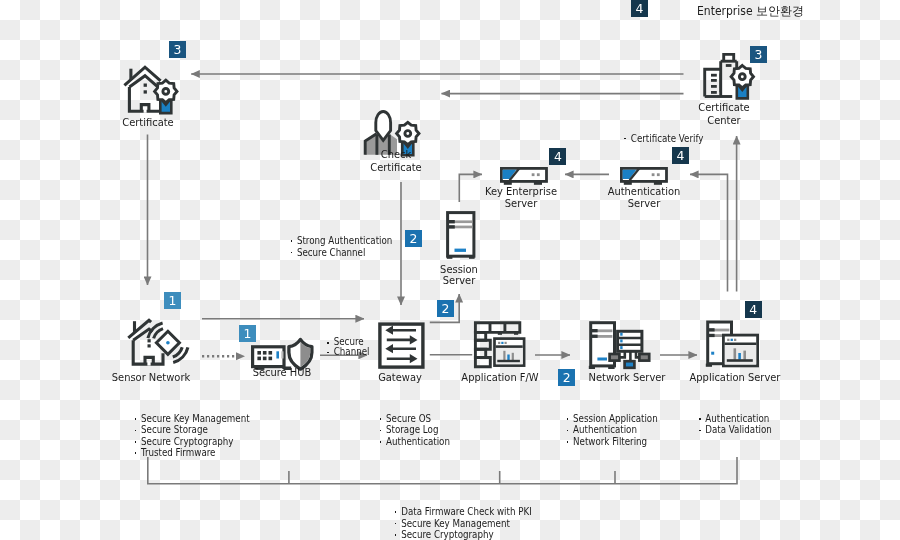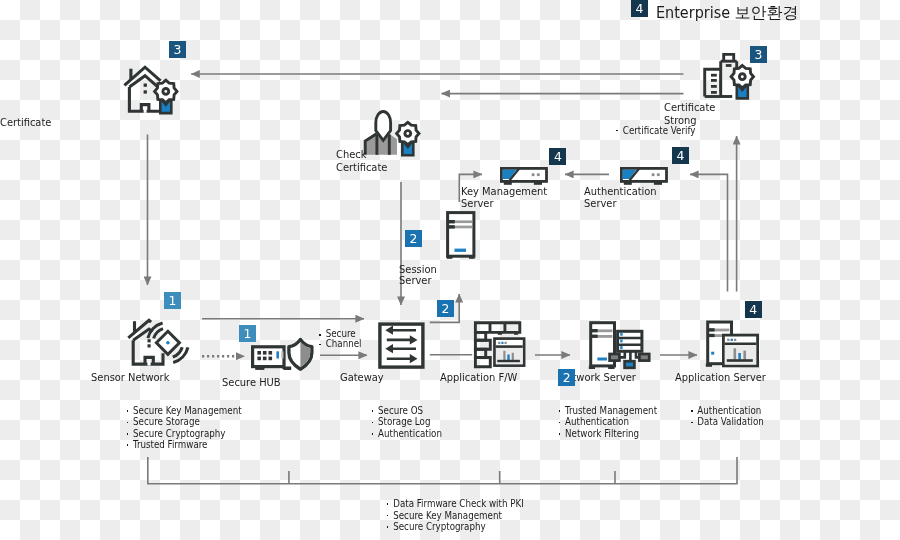--- a/index.html
+++ b/index.html
@@ -6,27 +6,27 @@
   body{width:900px;height:540px;overflow:hidden;
        font-family:"DejaVu Sans",sans-serif;font-stretch:condensed;
        background-color:#ffffff;
        background-image:
          linear-gradient(45deg,#ededed 25%,transparent 25%,transparent 75%,#ededed 75%),
          linear-gradient(45deg,#ededed 25%,transparent 25%,transparent 75%,#ededed 75%);
        background-size:40px 40px;
        background-position:0 0,20px 20px;}
   #stage{position:relative;width:900px;height:540px;}
   .node{position:absolute;}
-  .lbl{position:absolute;color:#1c1c1c;font-size:11px;line-height:12.4px;white-space:nowrap;}
+  .lbl{position:absolute;text-align:center;color:#1c1c1c;font-size:11px;line-height:12.4px;white-space:nowrap;}
   .badge{position:absolute;width:17px;height:17px;color:#fff;font-size:12.4px;line-height:17px;
          display:flex;align-items:center;justify-content:center;text-align:center;
          font-family:"DejaVu Sans",sans-serif;font-stretch:normal;}
   .blist{position:absolute;color:#1c1c1c;font-size:9.7px;line-height:11.4px;white-space:nowrap;}
   .blist li{list-style:none;position:relative;}
-  .blist ul{margin:0;padding:0;}
+  .blist ul{margin:8px;padding:0;}
   .bdot{position:absolute;left:-6.4px;top:5.1px;width:1.7px;height:1.7px;background:#1c1c1c;}
   svg{overflow:visible;display:block;}
 </style>
 </head>
 <body>
 
 <div id="stage">
 
   <svg width="0" height="0" style="position:absolute" aria-hidden="true">
     <defs>
@@ -150,35 +150,35 @@
       <rect x="9.0" y="39.0" width="5.8" height="2.8" fill="#2f3435"></rect>
       <rect x="17.5" y="21.5" width="2.5" height="18.5" fill="#2f3435"></rect>
       <rect x="23.8" y="12.1" width="5.7" height="2.8" fill="#2f3435"></rect>
       <g transform="translate(26.4,13.2)">
         <use href="#sym-ribbon"></use>
         <use href="#sym-seal"></use>
       </g>
     </svg>
   </div>
   <div class="lbl" style="left:664px;top:102px;width:120px">Certificate</div>
-  <div class="lbl" style="left:664px;top:114.5px;width:120px">Strong</div>
+  <div class="lbl" style="left:664px;top:114.5px;width:120px">Center</div>
   <div class="badge" style="left:750px;top:46px;background:#1a5580">3</div>
 
   <div class="node" style="left:499.5px;top:166.5px;width:48px;height:19px">
     <svg width="48" height="19" viewBox="0 0 48 19">
       <rect x="3.8" y="14.4" width="8.0" height="3.4" fill="#2f3435"></rect>
       <rect x="33.9" y="14.4" width="8.1" height="3.4" fill="#2f3435"></rect>
       <rect x="1.4" y="1.4" width="45.1" height="13.0" fill="#fff" stroke="#2f3435" stroke-width="2.8"></rect>
       <path d="M2.6,2.8 L16.3,2.8 L9.6,12.0 L2.6,12.0 Z" fill="#1a80c4"></path>
       <path d="M19.8,0.8 L9.6,13.3" stroke="#2f3435" stroke-width="2.3" fill="none"></path>
       <rect x="31.7" y="6.3" width="2.8" height="2.8" fill="#8d8d8d"></rect>
       <rect x="36.9" y="6.3" width="2.8" height="2.8" fill="#8d8d8d"></rect>
     </svg>
   </div>
-  <div class="lbl" style="left:461px;top:186px;width:120px">Key Management</div>
+  <div class="lbl" style="left:461px;top:186px;width:120px">Key Enterprise</div>
   <div class="lbl" style="left:461px;top:198px;width:120px">Server</div>
   <div class="badge" style="left:549.4px;top:148px;background:#15374d">4</div>
 
   <div class="node" style="left:619.5px;top:166.5px;width:48px;height:19px">
     <svg width="48" height="19" viewBox="0 0 48 19">
       <rect x="3.8" y="14.4" width="8.0" height="3.4" fill="#2f3435"></rect>
       <rect x="33.9" y="14.4" width="8.1" height="3.4" fill="#2f3435"></rect>
       <rect x="1.4" y="1.4" width="45.1" height="13.0" fill="#fff" stroke="#2f3435" stroke-width="2.8"></rect>
       <path d="M2.6,2.8 L16.3,2.8 L9.6,12.0 L2.6,12.0 Z" fill="#1a80c4"></path>
       <path d="M19.8,0.8 L9.6,13.3" stroke="#2f3435" stroke-width="2.3" fill="none"></path>
@@ -248,35 +248,35 @@
       <rect x="6.4" y="19.6" width="3.6" height="3.6" fill="#2f3435"></rect>
       <rect x="11.9" y="19.6" width="3.6" height="3.6" fill="#2f3435"></rect>
       <rect x="17.5" y="19.6" width="3.6" height="3.6" fill="#2f3435"></rect>
       <rect x="25.4" y="14.3" width="2.6" height="7.2" fill="#1e81c6"></rect>
       <rect x="30.3" y="14.3" width="2.2" height="7.2" fill="#b9b9b9"></rect>
 
       <path d="M49.4,32.2 C41.8,27.8 37.9,23.0 37.9,15.6 L37.9,9.6 C43.1,9.2 46.6,6.6 49.4,2.4 C52.2,6.6 55.7,9.2 60.9,9.6 L60.9,15.6 C60.9,23.0 57.0,27.8 49.4,32.2 Z" fill="#fff" stroke="#2f3435" stroke-width="3.3" stroke-linejoin="round"></path>
       <path d="M49.4,4.6 C52.0,8.2 55.3,10.5 59.2,11.0 L59.2,15.6 C59.2,22.1 55.6,26.3 49.4,30.2 Z" fill="#8d8d8d"></path>
     </svg>
   </div>
-  <div class="lbl" style="left:222px;top:377px;width:120px">Secure HUB</div>
+  <div class="lbl" style="left:222px;top:367px;width:120px">Secure HUB</div>
   <div class="badge" style="left:239px;top:324.5px;background:#3d8dbd">1</div>
 
   <div class="node" style="left:376.5px;top:320.5px;width:50px;height:50px">
     <svg width="50" height="50" viewBox="0 0 50 50">
       <rect x="2.9" y="3.1" width="43.0" height="43.0" fill="#fff" stroke="#2f3435" stroke-width="3.4"></rect>
       <g fill="#2f3435">
         <path d="M8.3,9.2 L16.0,4.6 L16.0,7.9 L39.0,7.9 L39.0,10.5 L16.0,10.5 L16.0,13.8 Z"></path>
         <path d="M40.5,18.9 L32.8,14.3 L32.8,17.6 L9.8,17.6 L9.8,20.2 L32.8,20.2 L32.8,23.5 Z"></path>
         <path d="M8.3,27.7 L16.0,23.1 L16.0,26.4 L39.0,26.4 L39.0,29.0 L16.0,29.0 L16.0,32.3 Z"></path>
         <path d="M40.5,37.7 L32.8,33.1 L32.8,36.4 L9.8,36.4 L9.8,39.0 L32.8,39.0 L32.8,42.3 Z"></path>
       </g>
     </svg>
   </div>
-  <div class="lbl" style="left:340px;top:371.5px;width:100px">Gateway</div>
+  <div class="lbl" style="left:340px;top:371.5px;width:120px">Gateway</div>
 
   <div class="node" style="left:474px;top:321px;width:53px;height:47px">
     <svg width="53" height="47" viewBox="0 0 53 47">
       <g fill="none" stroke="#2f3435" stroke-width="2.9" stroke-linejoin="miter">
 
         <path d="M1.4,1.7 L45.8,1.7 L45.8,11.4 L1.4,11.4 Z"></path>
         <path d="M16.0,1.7 L16.0,11.4 M30.9,1.7 L30.9,11.4"></path>
 
         <path d="M1.4,11.4 L11.7,11.4 L11.7,19.2 L1.4,19.2 Z"></path>
         <path d="M1.4,19.2 L16.3,19.2 L16.3,28.3 L1.4,28.3 Z"></path>
@@ -371,47 +371,53 @@
     </div>
   <div class="blist" style="left:378px;top:405px">
       <ul>
         <li><span class="bdot"></span><span>Secure OS</span></li>
         <li><span class="bdot"></span><span>Storage Log</span></li>
         <li><span class="bdot"></span><span>Authentication</span></li>
       </ul>
     </div>
   <div class="blist" style="left:565px;top:405px">
       <ul>
-        <li><span class="bdot"></span><span>Trusted Management</span></li>
+        <li><span class="bdot"></span><span>Session Application</span></li>
         <li><span class="bdot"></span><span>Authentication</span></li>
         <li><span class="bdot"></span><span>Network Filtering</span></li>
       </ul>
     </div>
   <div class="blist" style="left:697.3px;top:405px">
       <ul>
         <li><span class="bdot"></span><span>Authentication</span></li>
         <li><span class="bdot"></span><span>Data Validation</span></li>
       </ul>
     </div>
   <div class="blist" style="left:393.2px;top:498.2px">
       <ul>
         <li><span class="bdot"></span><span>Data Firmware Check with PKI</span></li>
         <li><span class="bdot"></span><span>Secure Key Management</span></li>
         <li><span class="bdot"></span><span>Secure Cryptography</span></li>
       </ul>
     </div>
 
+  <div class="blist" style="left:288.9px;top:227.2px">
+      <ul>
+        <li><span class="bdot"></span><span>Strong Authentication</span></li>
+        <li><span class="bdot"></span><span>Secure Channel</span></li>
+      </ul>
+    </div>
   <div class="blist" style="left:325.7px;top:329px;line-height:9.7px">
       <ul>
         <li><span class="bdot"></span><span>Secure</span></li>
         <li><span class="bdot"></span><span>Channel</span></li>
       </ul>
     </div>
   <div class="blist" style="left:622.8px;top:124.6px">
       <ul>
         <li><span class="bdot"></span><span>Certificate Verify</span></li>
       </ul>
     </div>
 
   <div class="badge" style="left:631px;top:0px;background:#15374d">4</div>
-  <div style="position:absolute;left:656px;top:2.6px;font-size:16px;color:#1c1c1c;white-space:nowrap">Enterprise 보안환경</div>
+  <div style="position:absolute;left:697px;top:2.6px;font-size:12px;color:#1c1c1c;white-space:nowrap">Enterprise 보안환경</div>
 
 </div>
 
 </body></html>

